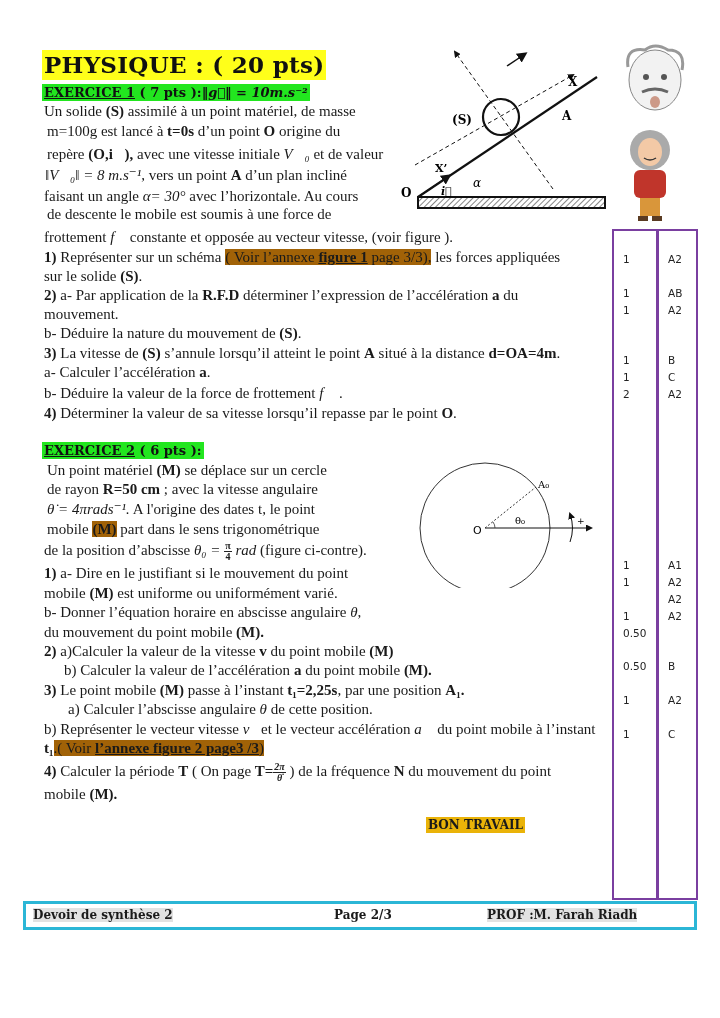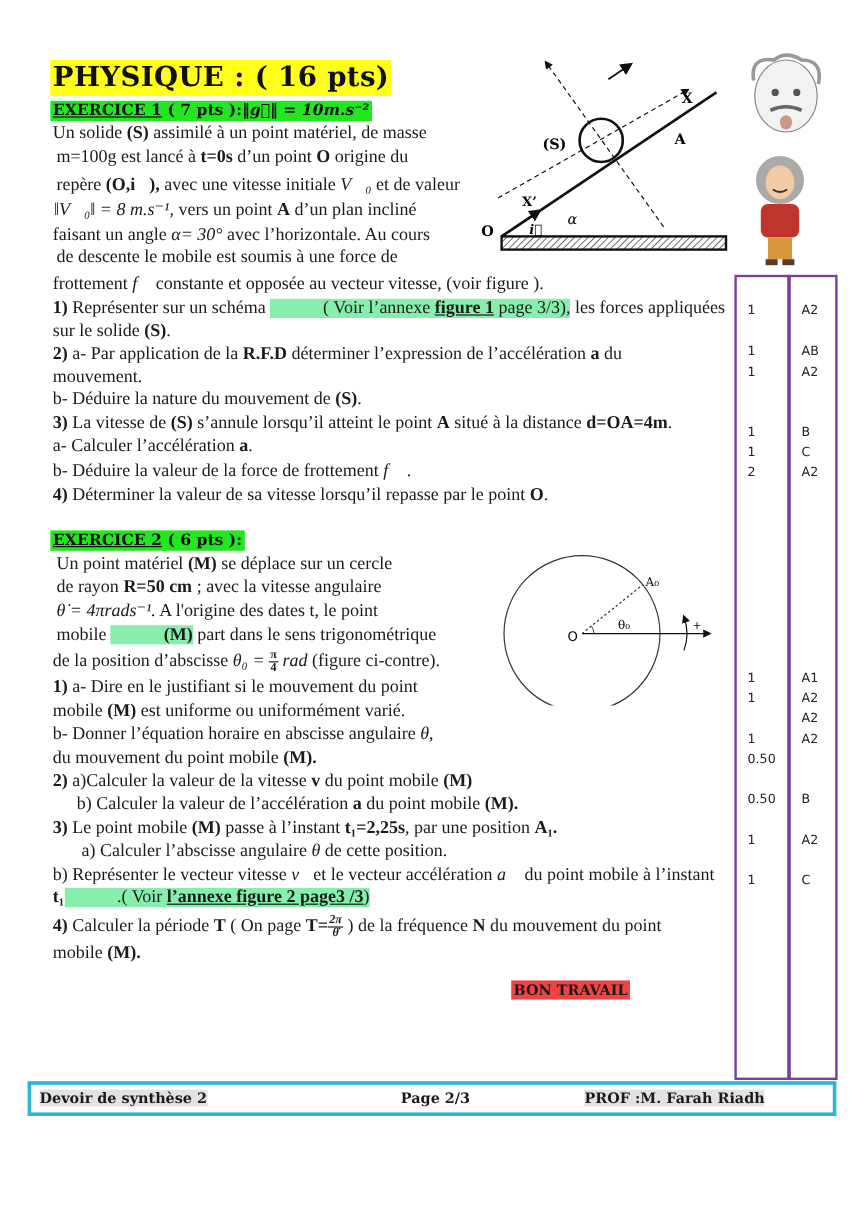--- a/index.html
+++ b/index.html
@@ -7,35 +7,35 @@
          font-family: "Liberation Serif", "DejaVu Serif", serif; color: #1a1a1a; }
   .abs { position: absolute; }
   .title { left: 42px; top: 50px; background: #ffff1a; font-family: "DejaVu Serif", serif;
            font-weight: bold; font-size: 23px; line-height: 30px; padding: 0 2px; letter-spacing: 0.3px; color: #111; }
   .ex-head { background: #22e61f; font-family: "DejaVu Serif", serif; font-weight: bold;
              font-size: 13px; line-height: 17px; padding: 0 2px; color: #111; }
   .ex-head .ul { text-decoration: underline; }
   .line { font-size: 15px; line-height: 19.5px; white-space: nowrap; }
   .b { font-weight: bold; }
   .bi { font-weight: normal; font-style: italic; }
-  .hl { background: #86efac; padding-left: 44px; }
+  .hl { background: #a16207; }
   .u { text-decoration: underline; font-weight: bold; }
   .frac { display: inline-block; vertical-align: middle; text-align: center; font-size: 10px; line-height: 10px; }
   .frac span { display: block; }
   .frac .num { border-bottom: 1px solid #222; padding: 0 1px; }
   .score-col { border: 2px solid #7a3fa0; }
   .score { font-family: "DejaVu Sans", sans-serif; font-size: 10.5px; color: #222; }
   .footer { left: 23px; top: 901px; width: 668px; height: 23px; border: 3px solid #2bb6d6; }
   .footer span { position: absolute; top: 4px; font-family: "DejaVu Serif", serif; font-weight: bold; font-size: 12px; background: #e2e2e2; }
-  .bon { left: 426px; top: 817px; background: #ef4444; font-family: "DejaVu Serif", serif; font-weight: bold; font-size: 12px; padding: 1px 2px; }
+  .bon { left: 426px; top: 817px; background: #eab308; font-family: "DejaVu Serif", serif; font-weight: bold; font-size: 12px; padding: 1px 2px; }
 </style>
 </head>
 <body>
 
-<div class="abs title">PHYSIQUE : ( 16 pts)</div>
+<div class="abs title">PHYSIQUE : ( 20 pts)</div>
 
 <div class="abs ex-head" style="left:42px; top:84px;">
   <span class="ul">EXERCICE 1</span><span> ( 7 pts ):</span><span style="font-family:'DejaVu Serif',serif; font-style:italic;">‖g⃗‖ = 10m.s⁻²</span>
 </div>
 
 <div class="abs line" style="left:44px; top:102px;">
   <span>Un solide </span><span class="b">(S)</span><span> assimilé à un point matériel, de masse</span>
 </div>
 <div class="abs line" style="left:47px; top:122px;">
   <span>m=100g est lancé à  </span><span class="b">t=0s</span><span> d’un point </span><span class="b">O</span><span> origine du</span>

